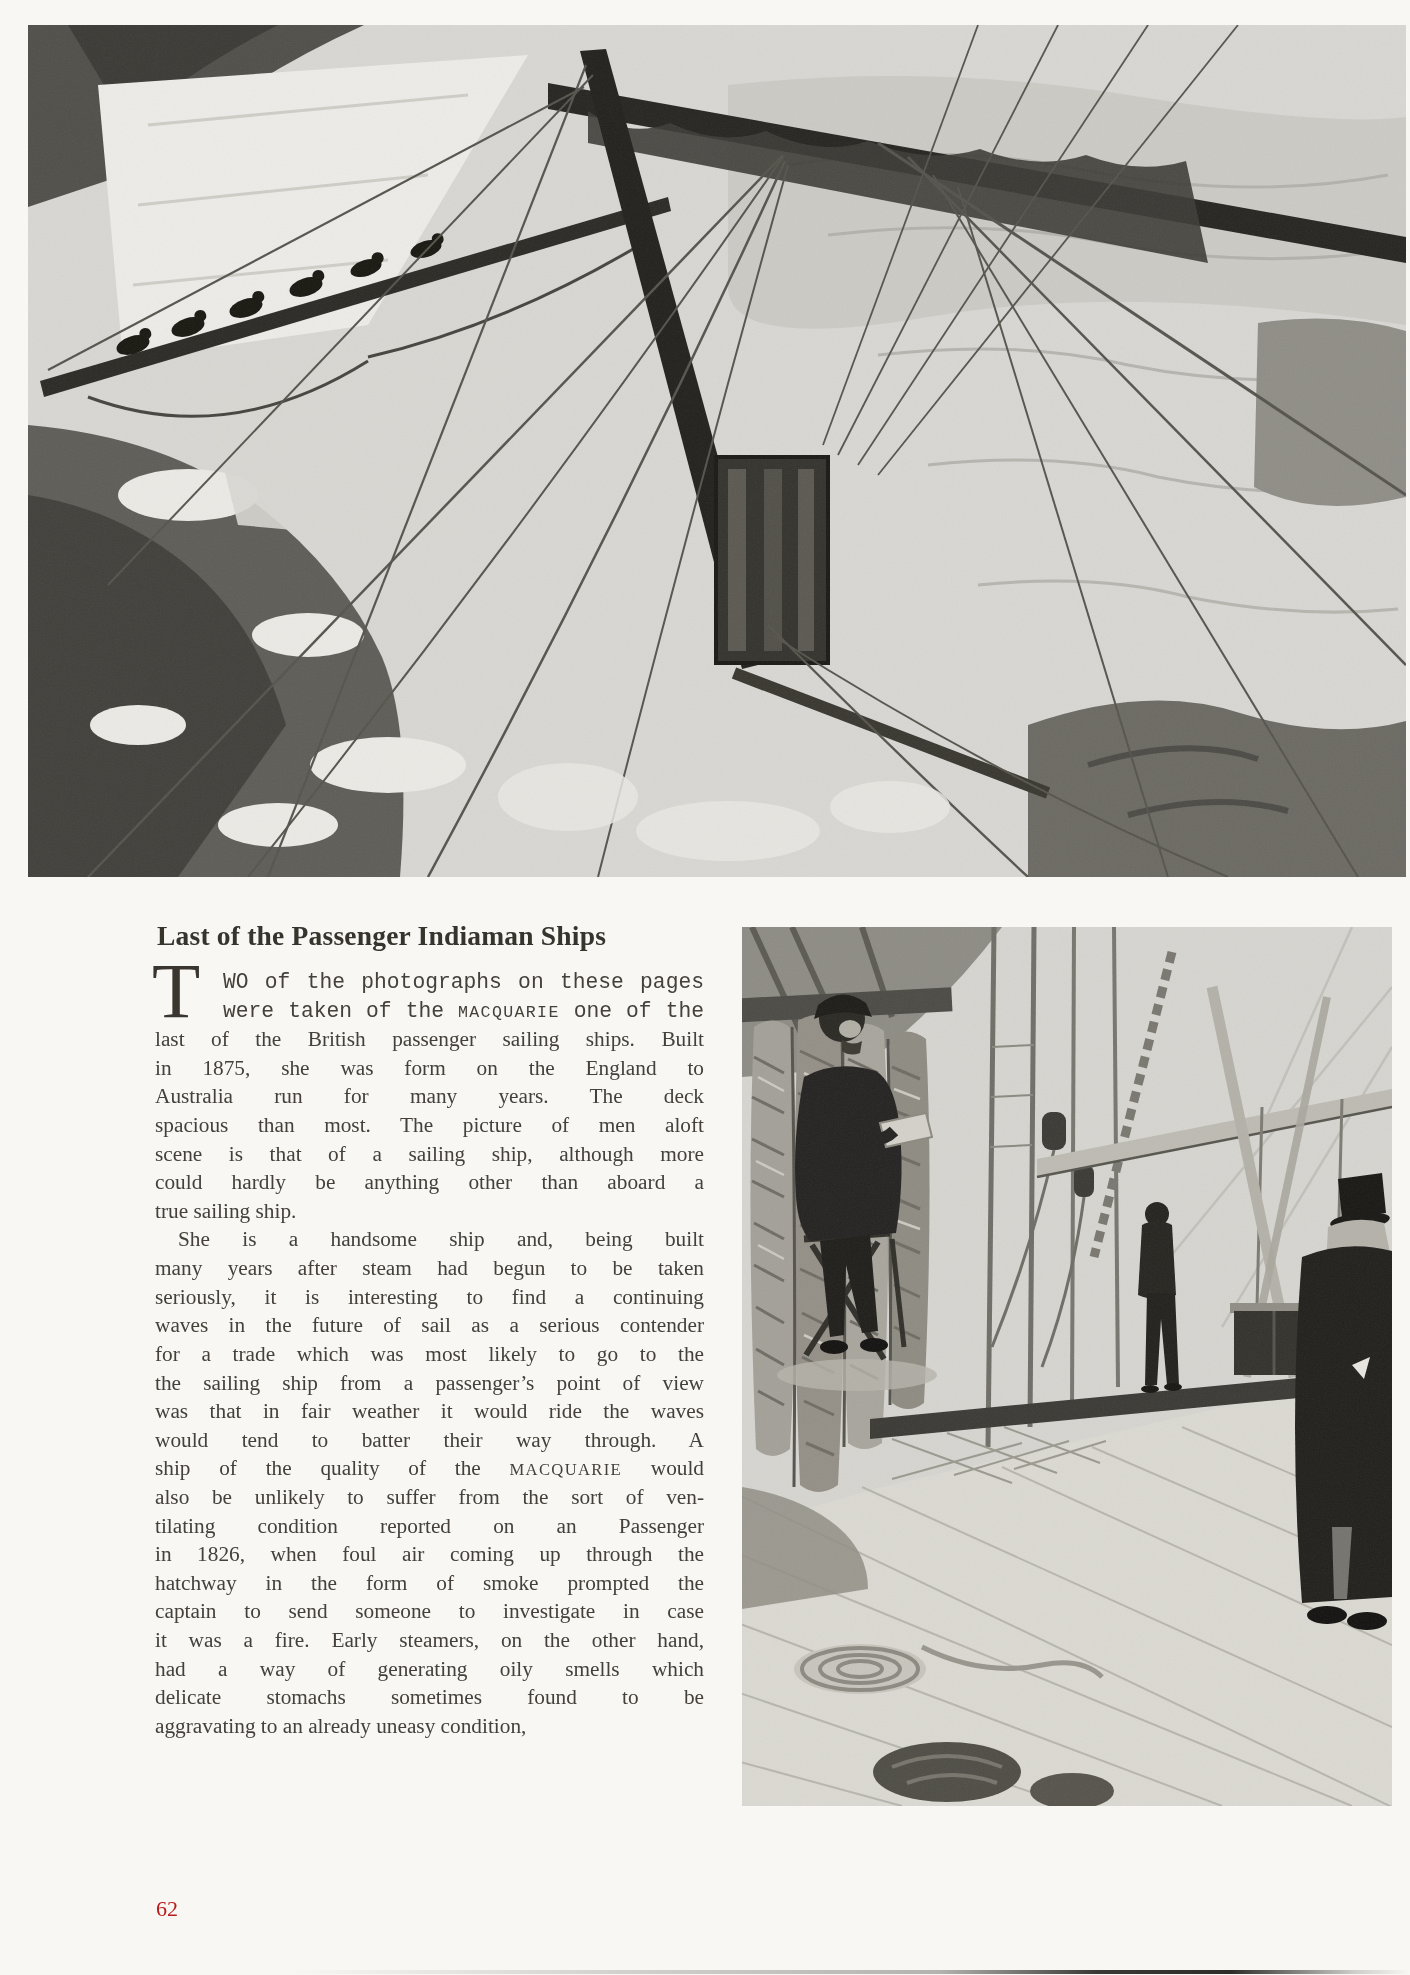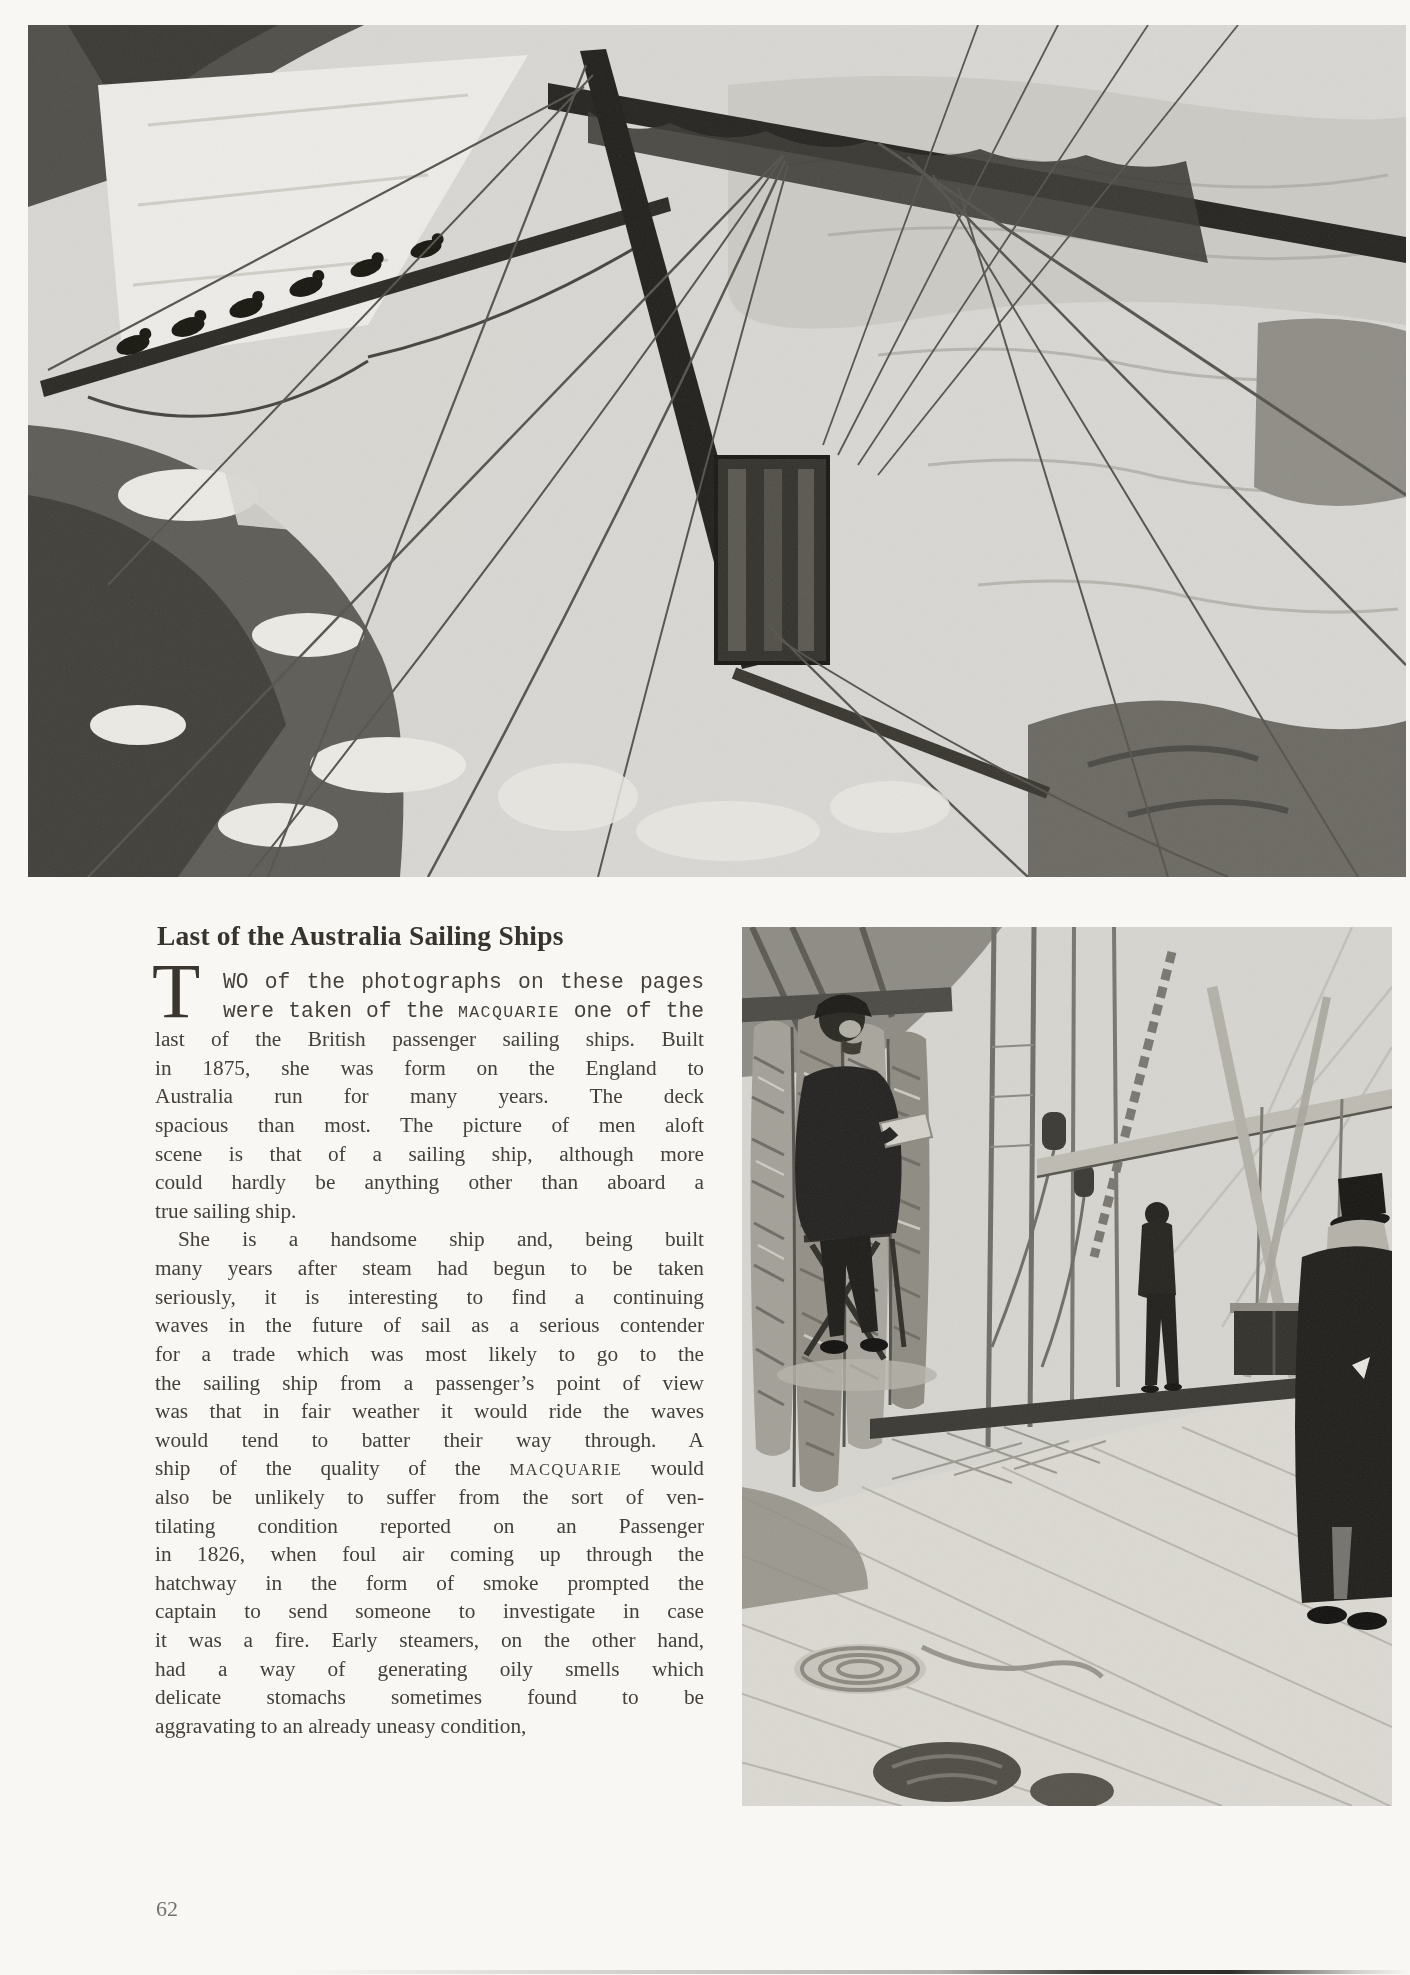--- a/index.html
+++ b/index.html
@@ -36,21 +36,21 @@
   .para1 .lines .tline:nth-child(-n+2){padding-left:68px;font-family:Liberation Mono, monospace;}
   .para2 .lines .tline:first-child{text-indent:23px;}
   .dropcap{
     position:absolute;left:-3px;top:-17px;
     font-size:79px;line-height:1;color:#3a362f;
   }
   .sc{font-size:0.78em;letter-spacing:.08em;}
   
   .folio{
     position:absolute;left:156px;top:1896px;
-    font-size:22px;color:#737373;
+    font-size:22px;color:#b91c1c;
   }
   .scan-line{
     position:absolute;left:290px;right:0;bottom:1px;height:4px;
     background:linear-gradient(90deg,
       rgba(130,128,122,0) 0%,
       rgba(130,128,122,.3) 28%,
       rgba(98,96,91,.45) 58%,
       #3a3935 72%, #2e2d2a 84%,
       rgba(110,108,102,.3) 95%,
       rgba(110,108,102,0) 100%);
@@ -169,21 +169,21 @@
 
       <g fill="#e9e8e3" opacity=".85">
         <ellipse cx="540" cy="772" rx="70" ry="34"></ellipse>
         <ellipse cx="700" cy="806" rx="92" ry="30"></ellipse>
         <ellipse cx="862" cy="782" rx="60" ry="26"></ellipse>
       </g>
       <rect width="1378" height="852" filter="url(#grainA)" opacity=".09"></rect>
     </svg>
   </figure>
 
-  <h1 class="heading">Last of the Australia Sailing Ships</h1>
+  <h1 class="heading">Last of the Passenger Indiaman Ships</h1>
 
   <div class="text-column">
     <div class="para para1">
       <span class="dropcap">T</span>
       <div class="lines">
           <div class="tline">WO of the photographs on these pages</div>
           <div class="tline">were taken of the <span class="sc">MACQUARIE</span> one of the</div>
           <div class="tline">last of the British passenger sailing ships. Built</div>
           <div class="tline">in 1875, she was form on the England to</div>
           <div class="tline">Australia run for many years. The deck</div>

